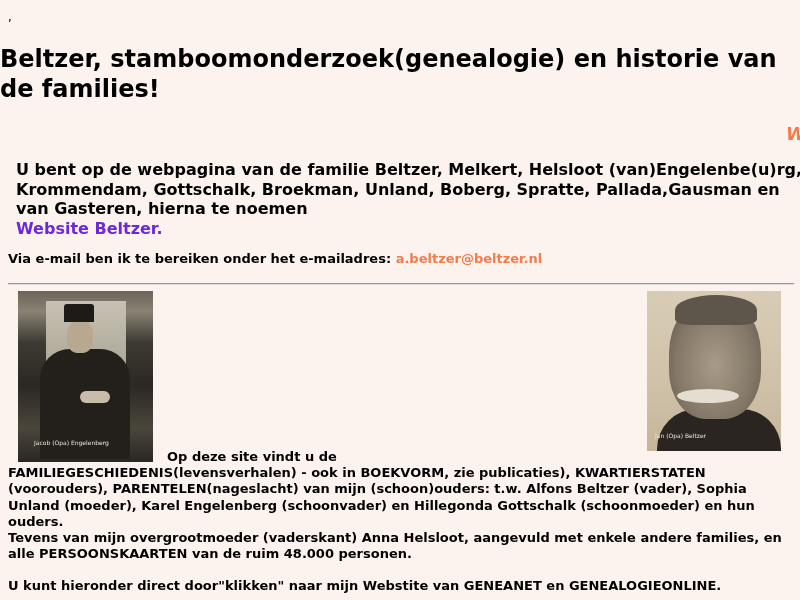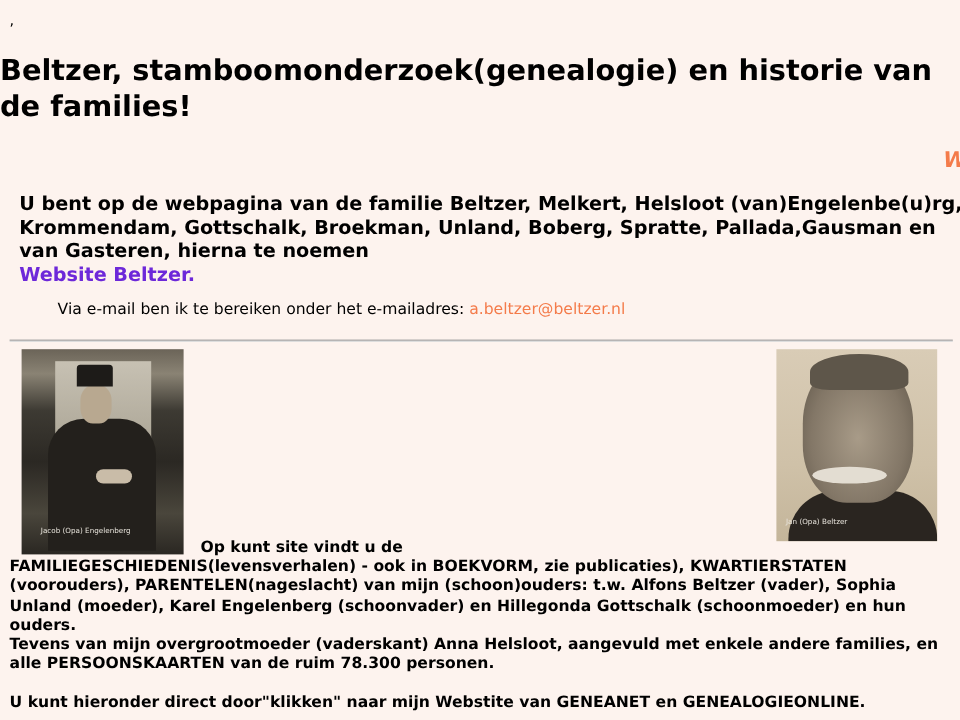--- a/index.html
+++ b/index.html
@@ -18,21 +18,21 @@
   .marquee {
     position: absolute; left: 786px; top: 124px; width: 14px; height: 20px; overflow: hidden;
     color: #f47b4a; font-weight: bold; font-size: 18px; line-height: 20px; font-style: italic;
   }
   .intro {
     position: absolute; left: 16px; top: 160px; width: 790px;
     font-size: 16px; font-weight: bold; line-height: 19.5px;
   }
   .intro .site-link { color: #6d28d9; text-decoration: none; display: block; }
   .email-line {
-    position: absolute; left: 8px; top: 251px; font-size: 13px; font-weight: normal; line-height: 16px; margin-left: 40px;
+    position: absolute; left: 8px; top: 251px; font-size: 13px; font-weight: bold; line-height: 16px;
   }
   .email-line a { color: #f47b4a; text-decoration: none; }
   .hr {
     position: absolute; left: 8px; top: 283px; width: 786px; height: 0;
     border-top: 1px solid #999; border-bottom: 1px solid #ddd;
   }
   .photo {
     position: absolute; overflow: hidden;
   }
   .photo-left {
@@ -116,18 +116,18 @@
 
 <div class="photo photo-right">
   <div class="body"></div>
   <div class="head"></div>
   <div class="hair"></div>
   <div class="mustache"></div>
   <div class="caption">Jan (Opa) Beltzer</div>
 </div>
 
 <div class="body-text">
-  <span class="lead">Op kunt site vindt u de</span>
+  <span class="lead">Op deze site vindt u de</span>
   <p>FAMILIEGESCHIEDENIS(levensverhalen) - ook in BOEKVORM, zie publicaties), KWARTIERSTATEN (voorouders), PARENTELEN(nageslacht) van mijn (schoon)ouders: t.w. Alfons Beltzer (vader), Sophia Unland (moeder), Karel Engelenberg (schoonvader) en Hillegonda Gottschalk (schoonmoeder) en hun ouders.</p>
-  <p>Tevens van mijn overgrootmoeder (vaderskant) Anna Helsloot, aangevuld met enkele andere families, en alle PERSOONSKAARTEN van de ruim 78.300 personen.</p>
+  <p>Tevens van mijn overgrootmoeder (vaderskant) Anna Helsloot, aangevuld met enkele andere families, en alle PERSOONSKAARTEN van de ruim 48.000 personen.</p>
   <div class="spacer"></div>
   <p>U kunt hieronder direct door"klikken" naar mijn Webstite van GENEANET en GENEALOGIEONLINE.</p>
 </div>
 
 </body></html>

